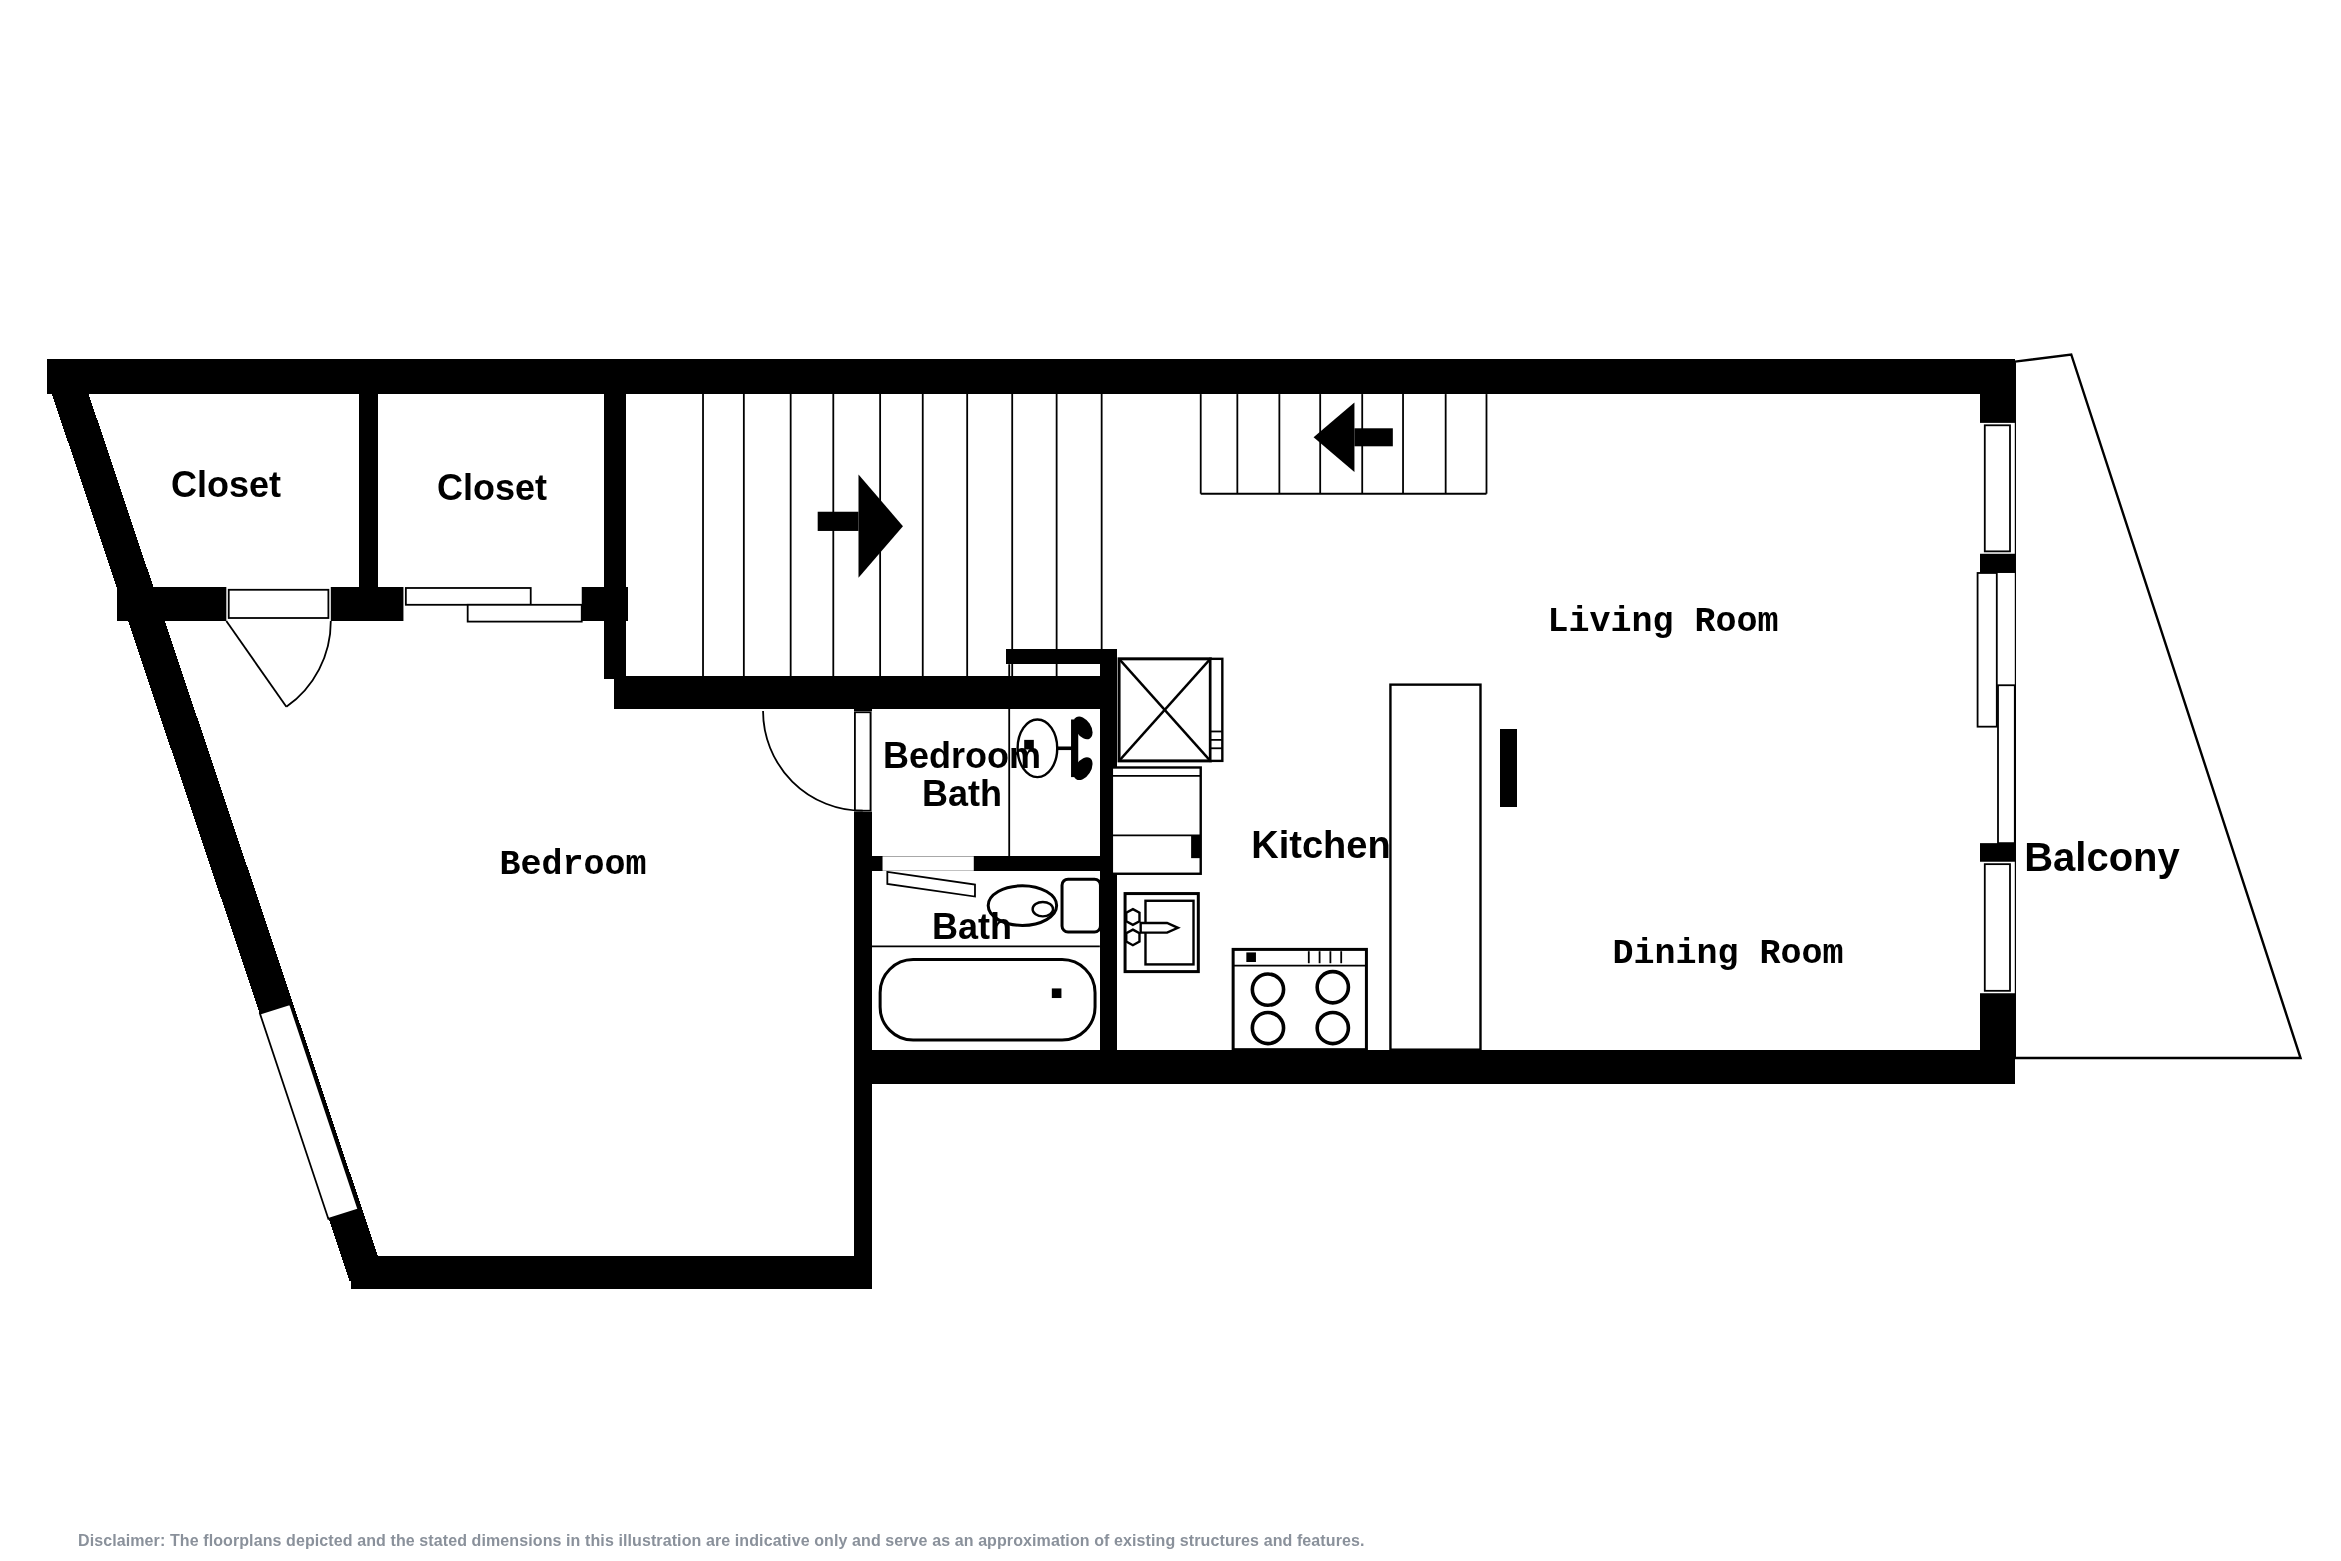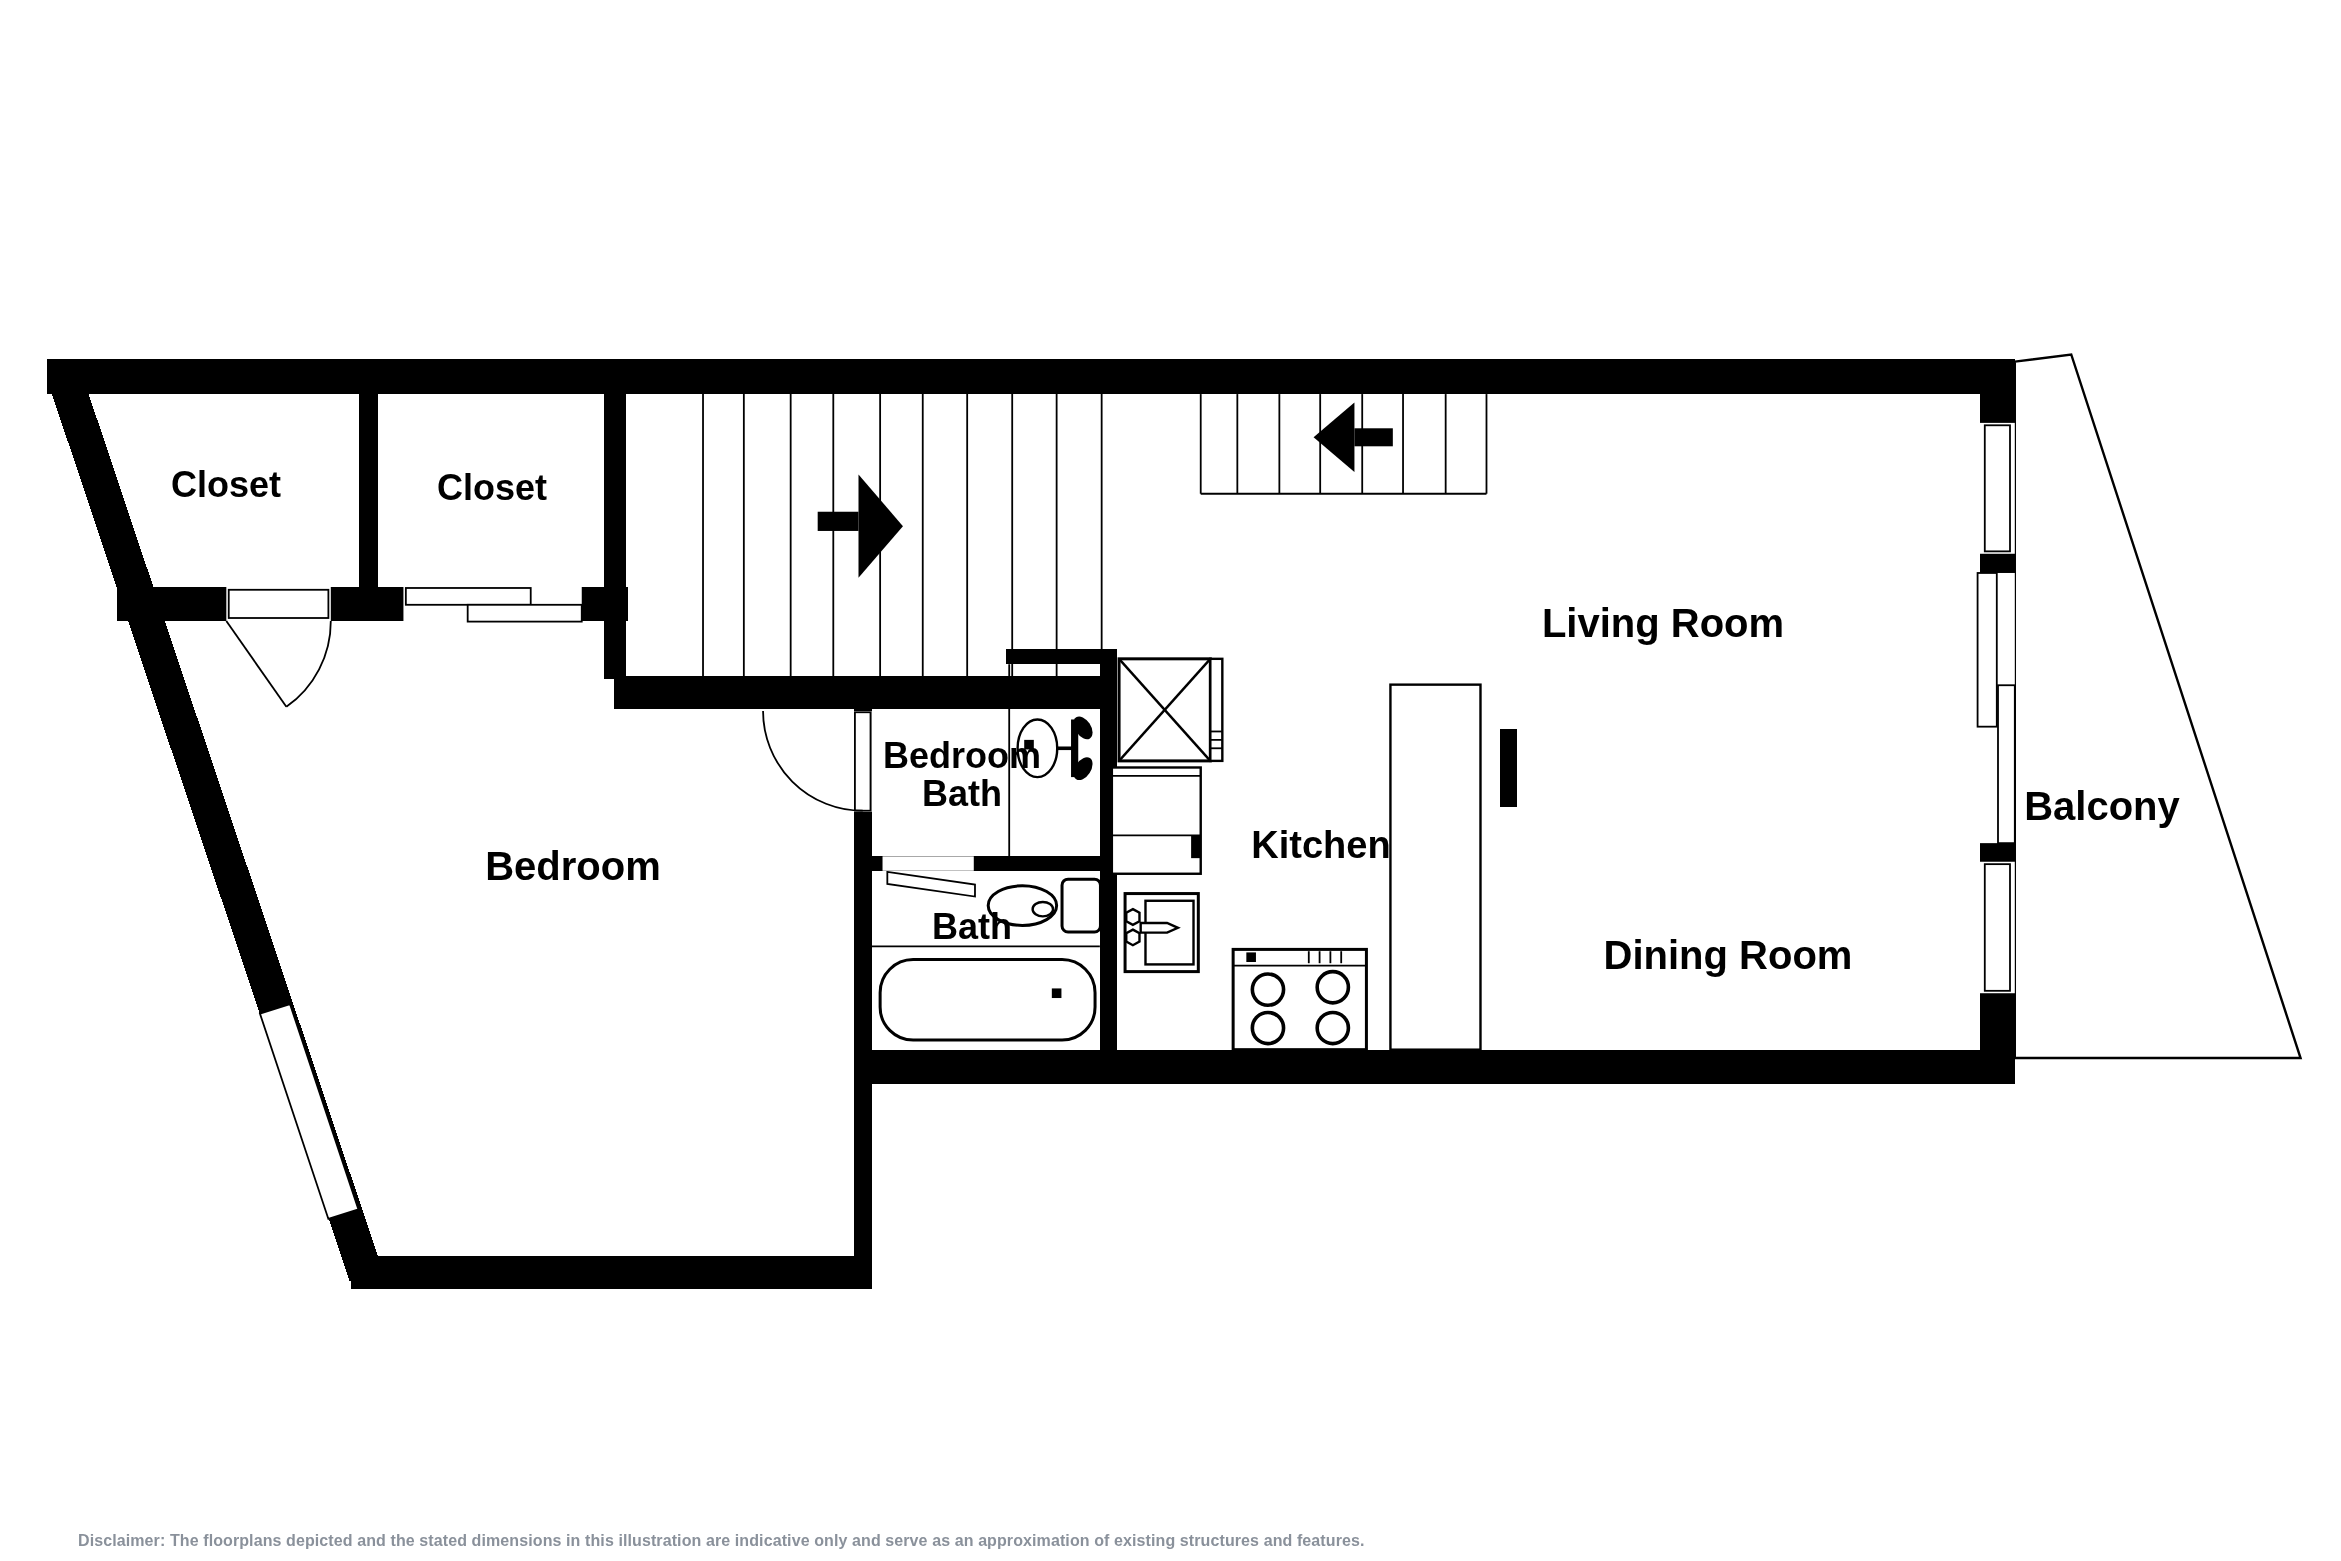--- a/index.html
+++ b/index.html
@@ -1,21 +1,21 @@
 <!DOCTYPE html>
 <html style="font-size:9.6px"><head>
 <meta charset="utf-8">
 <style>
   html,body{margin:0;padding:0;background:#fff;}
   body{width:2342px;height:1562px;position:relative;overflow:hidden;
        font-family:"Liberation Sans", sans-serif;}
   #plan-svg{position:absolute;left:0;top:0;}
   .label{position:absolute;transform:translate(-50%,-50%);
          font-weight:700;color:#000;white-space:nowrap;text-align:center;line-height:1.06;}
-  .lbl-big{font-size:40px;}
+  .lbl-big{font-size:35px;font-family:Liberation Mono, monospace;}
   .lbl-kitchen{font-size:38px;}
   .lbl-balcony{font-size:40px;}
   .lbl-small{font-size:36px;margin-top:8px;}
   #disclaimer{position:absolute;left:78px;top:1532px;color:#8A919B;
               font-size:16px;font-weight:700;letter-spacing:0.1px;}
 </style>
 </head>
 <body>
 
 <svg id="plan-svg" width="2342" height="1562" viewBox="0 0 3901 2601">
@@ -167,16 +167,16 @@
 <div class="label lbl-small" style="left:492px;top:480px">Closet</div>
 <div class="label lbl-big" style="left:573px;top:866px">Bedroom</div>
 <div class="label lbl-small" style="left:962px;top:767px">
   <div>Bedroom</div>
   <div>Bath</div>
 </div>
 <div class="label lbl-small" style="left:972px;top:919px">Bath</div>
 <div class="label lbl-kitchen" style="left:1321px;top:845px">Kitchen</div>
 <div class="label lbl-big" style="left:1663px;top:623px">Living Room</div>
 <div class="label lbl-big" style="left:1728px;top:955px">Dining Room</div>
-<div class="label lbl-balcony" style="left:2102px;top:806px">Balcony</div>
+<div class="label lbl-balcony" style="left:2102px;top:857px">Balcony</div>
 
 <div id="disclaimer">Disclaimer: The floorplans depicted and the stated dimensions in this illustration are indicative only and serve as an approximation of existing structures and features.</div>
 
 
 </body></html>

